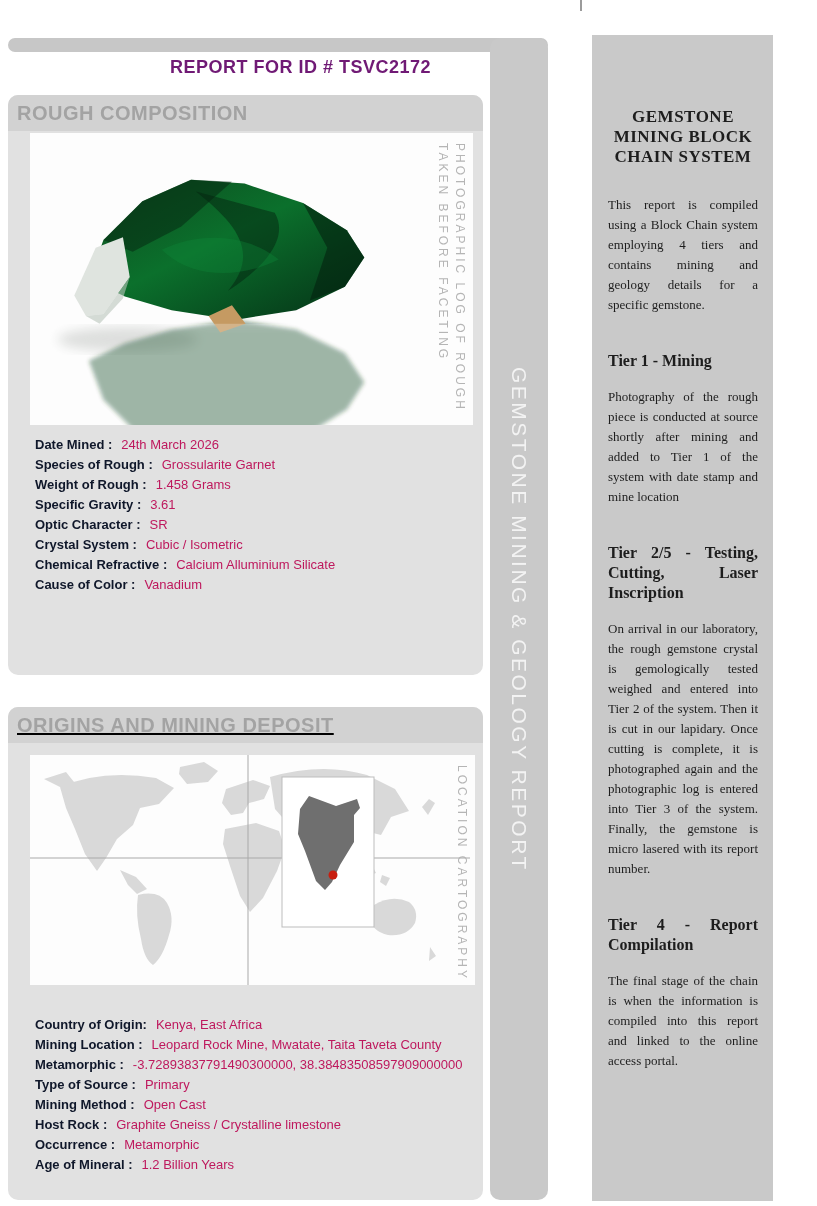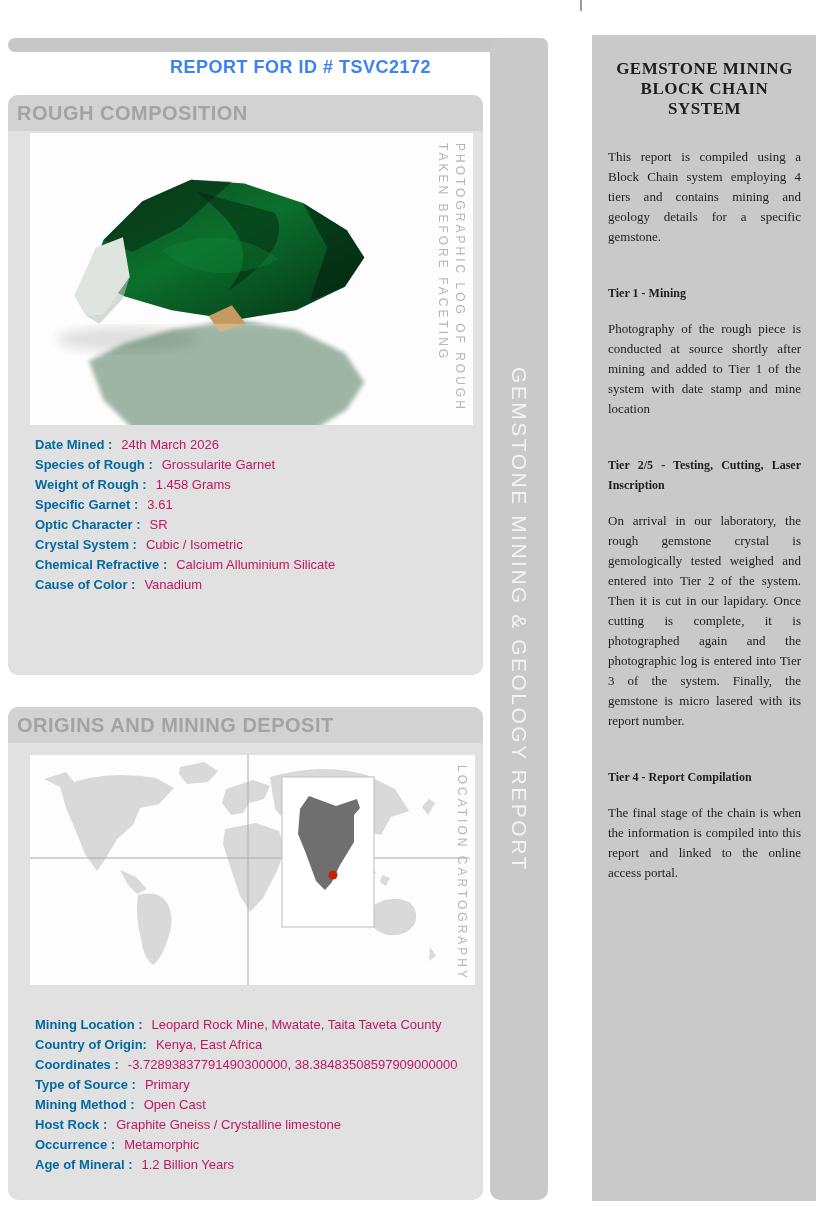--- a/index.html
+++ b/index.html
@@ -5,61 +5,61 @@
   * { box-sizing: border-box; }
   html,body { margin:0; padding:0; background:#ffffff; }
   .page {
     position:relative; width:817px; height:1206px; background:#fff;
     overflow:hidden; font-family:"Liberation Sans", sans-serif;
   }
   .top-tick { position:absolute; left:580px; top:0; width:2px; height:11px; background:#9b9b9b; }
   .card-topbar { position:absolute; left:8px; top:38px; width:540px; height:14px;
     background:#c7c7c7; border-radius:9px; }
   .report-title { position:absolute; left:48px; top:57px; width:505px; text-align:center;
-    font-size:18px; font-weight:bold; color:#3b82f6; letter-spacing:.5px; }
+    font-size:18px; font-weight:bold; color:#701a75; letter-spacing:.5px; }
 
   
   .panel { position:absolute; left:8px; width:475px; background:#e1e1e1; border-radius:10px; }
   .panel-rough   { top:95px;  height:580px; }
-  .panel-origins { top:707px; height:493px; }
+  .panel-origins { top:707px; height:493px;text-decoration:underline; }
   .panel-header { height:36px; background:#d2d2d2; border-radius:10px 10px 0 0;
     display:flex; align-items:center; padding-left:9px;
     font-size:20px; font-weight:bold; color:#a3a3a3; letter-spacing:.5px; }
 
   .media-box { position:absolute; left:22px; background:#fdfdfd; }
   .photo-box { top:38px; width:443px; height:292px; }
   .map-box   { top:48px; width:445px; height:230px; }
 
   .vcaption { position:absolute; top:10px; right:6px; bottom:6px;
     writing-mode:vertical-rl; color:#b5b5b5; font-size:12px;
     letter-spacing:3px; line-height:15px; white-space:nowrap; }
   .vcaption div { margin-left:2px; }
 
   .fields { position:absolute; left:27px; right:8px; font-size:13px; color:#2b2b2b; }
   .fields-rough   { top:340px; }
   .fields-origins { top:308px; }
   .field-row { height:20px; line-height:20px; white-space:nowrap; overflow:hidden; }
-  .field-label { font-weight:bold; color:#0369a1; margin-right:9px; }
+  .field-label { font-weight:bold; color:#0f172a; margin-right:9px; }
   .field-value { color:#be185d; }
 
   
   .strip { position:absolute; left:490px; top:38px; width:58px; height:1162px;
     background:#c9c9c9; border-radius:10px;
     display:flex; align-items:center; justify-content:center; }
   .strip-text { writing-mode:vertical-rl; color:#f3f3f3; font-size:21px;
     letter-spacing:2.5px; white-space:nowrap; }
 
   
-  .sidebar { position:absolute; left:592px; top:35px; width:224px; height:1166px;
-    background:#c9c9c9; padding:24px 15px 0 16px; overflow:hidden;
+  .sidebar { position:absolute; left:592px; top:35px; width:181px; height:1166px;
+    background:#c9c9c9; padding:72px 15px 0 16px; overflow:hidden;
     font-family:"Liberation Serif", serif; color:#1d1d1d; }
   .sidebar-title { text-align:center; font-weight:bold; font-size:17px;
     line-height:20px; letter-spacing:.5px; margin:0 0 28px; }
   .sb-body { text-align:justify; font-size:13px; line-height:20px; margin:0 0 36px; }
-  .sb-head { text-align:justify; font-size:12px; font-weight:bold; line-height:20px; margin:0 0 16px; }
+  .sb-head { text-align:justify; font-size:16px; font-weight:bold; line-height:20px; margin:0 0 16px; }
 
   svg { display:block; }
 </style>
 </head>
 <body>
 
 <div class="page">
 
   <div class="top-tick"></div>
   <div class="card-topbar"></div>
@@ -112,21 +112,21 @@
       <div class="vcaption">
         <div>PHOTOGRAPHIC LOG OF ROUGH</div>
         <div>TAKEN BEFORE FACETING</div>
       </div>
     </div>
 
     <div class="fields fields-rough">
       <div class="field-row"><span class="field-label">Date Mined :</span><span class="field-value">24th March 2026</span></div>
       <div class="field-row"><span class="field-label">Species of Rough :</span><span class="field-value">Grossularite Garnet</span></div>
       <div class="field-row"><span class="field-label">Weight of Rough :</span><span class="field-value">1.458 Grams</span></div>
-      <div class="field-row"><span class="field-label">Specific Garnet :</span><span class="field-value">3.61</span></div>
+      <div class="field-row"><span class="field-label">Specific Gravity :</span><span class="field-value">3.61</span></div>
       <div class="field-row"><span class="field-label">Optic Character :</span><span class="field-value">SR</span></div>
       <div class="field-row"><span class="field-label">Crystal System :</span><span class="field-value">Cubic / Isometric</span></div>
       <div class="field-row"><span class="field-label">Chemical Refractive :</span><span class="field-value">Calcium Alluminium Silicate</span></div>
       <div class="field-row"><span class="field-label">Cause of Color :</span><span class="field-value">Vanadium</span></div>
     </div>
   </div>
 
   <div class="panel panel-origins">
     <div class="panel-header">ORIGINS AND MINING DEPOSIT</div>
 
@@ -153,23 +153,23 @@
           <path fill="#6f6f6f" d="M270,54 l9,-13 27,10 21,-7 3,9 -6,7 0,27 -14,23 -8,17 -7,8 -9,-9 -11,-30 -7,-17 z"></path>
           <circle cx="303" cy="120" r="4.5" fill="#c81e0f"></circle>
         </g>
       </svg>
       <div class="vcaption">
         <div>LOCATION CARTOGRAPHY</div>
       </div>
     </div>
 
     <div class="fields fields-origins">
+      <div class="field-row"><span class="field-label">Country of Origin:</span><span class="field-value">Kenya, East Africa</span></div>
       <div class="field-row"><span class="field-label">Mining Location :</span><span class="field-value">Leopard Rock Mine, Mwatate, Taita Taveta County</span></div>
-      <div class="field-row"><span class="field-label">Country of Origin:</span><span class="field-value">Kenya, East Africa</span></div>
-      <div class="field-row"><span class="field-label">Coordinates :</span><span class="field-value">-3.72893837791490300000,  38.38483508597909000000</span></div>
+      <div class="field-row"><span class="field-label">Metamorphic :</span><span class="field-value">-3.72893837791490300000,  38.38483508597909000000</span></div>
       <div class="field-row"><span class="field-label">Type of Source :</span><span class="field-value">Primary</span></div>
       <div class="field-row"><span class="field-label">Mining Method :</span><span class="field-value">Open Cast</span></div>
       <div class="field-row"><span class="field-label">Host Rock :</span><span class="field-value">Graphite Gneiss / Crystalline limestone</span></div>
       <div class="field-row"><span class="field-label">Occurrence :</span><span class="field-value">Metamorphic</span></div>
       <div class="field-row"><span class="field-label">Age of Mineral :</span><span class="field-value">1.2 Billion Years</span></div>
     </div>
   </div>
 
   <div class="strip">
     <div class="strip-text">GEMSTONE MINING &amp; GEOLOGY REPORT</div>

